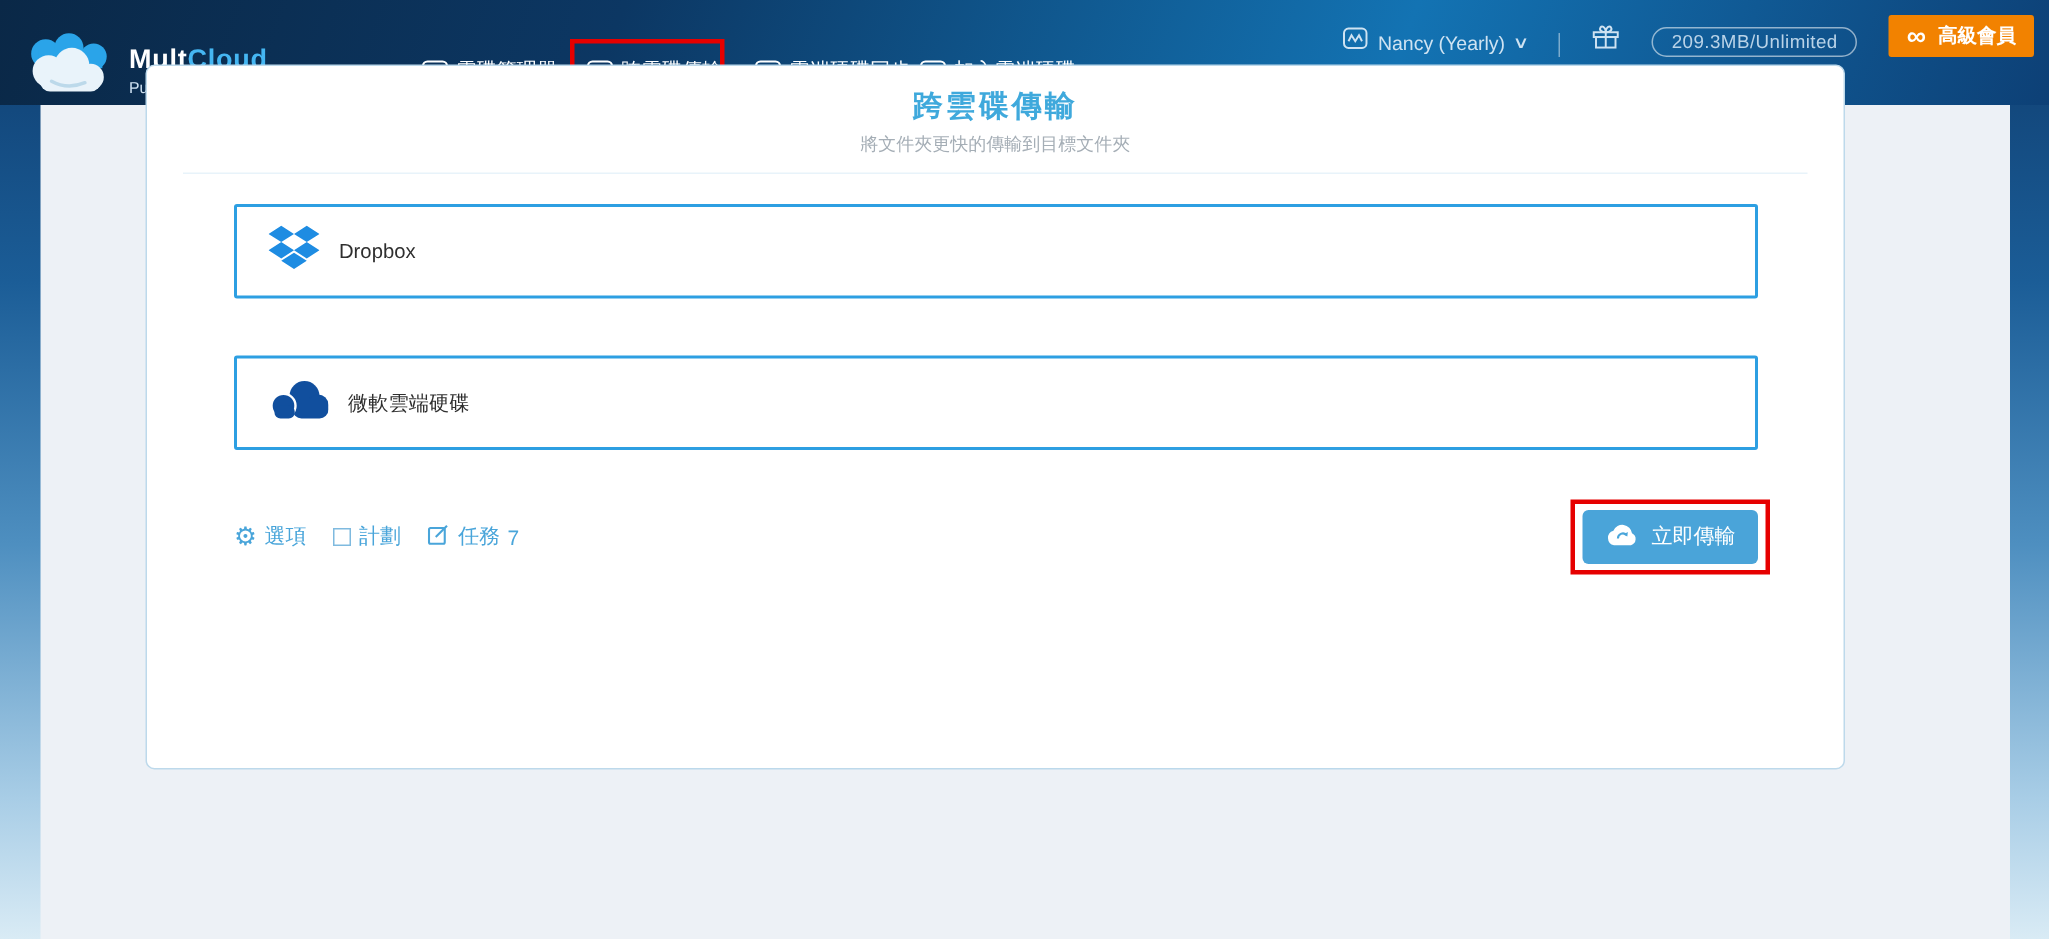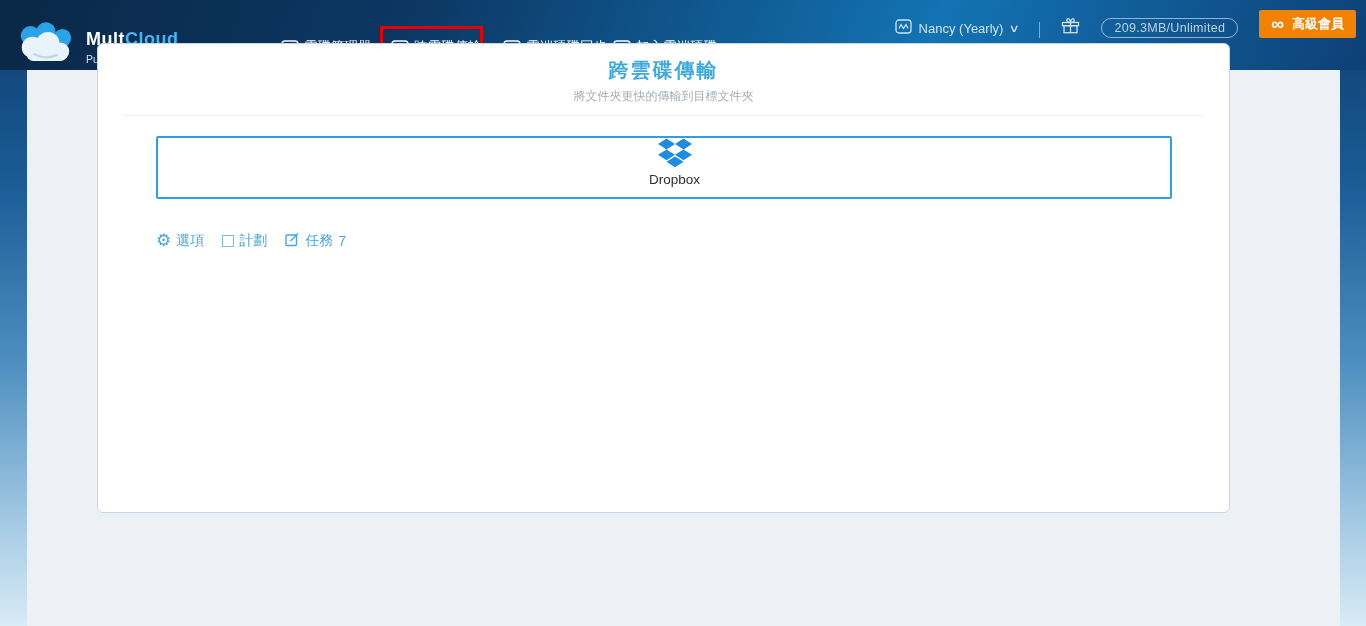--- a/index.html
+++ b/index.html
@@ -43,21 +43,21 @@
 
   .card { position:absolute; left:97px; top:43px; width:1133px; height:470px;
     background:#fff; border:1px solid #bdd9eb; border-radius:6px; }
 
   .card-title { text-align:center; margin-top:13px; font-size:20px; font-weight:bold;
     color:#3fa9dc; letter-spacing:2px; }
   .card-subtitle { text-align:center; margin-top:4px; font-size:12px; color:#a5aeb6; }
   .card-divider { height:1px; background:#e8f3fa; margin:10px 24px 0; }
 
   .panel { margin:20px 57px 0 58px; height:63px; border:2px solid #2d9fe2; border-radius:2px;
-    display:flex; align-items:center; padding-left:21px; cursor:pointer; background:#fff;flex-direction:column; }
+    display:flex; align-items:center; padding-left:21px; gap:13px; cursor:pointer; background:#fff; }
   .panel + .panel { margin-top:38px; }
   .panel-label { font-size:13.5px; color:#2f2f2f; }
 
   .footer-row { margin:33px 49px 0 58px; display:flex; align-items:center; }
   .links { display:flex; align-items:center; gap:18px; }
   .flink { display:flex; align-items:center; gap:5px; color:#49a5da; font-size:14px; cursor:pointer; }
   .gear-glyph { font-size:17px; line-height:14px; color:#49a5da; }
   .plan-box { width:12px; height:12px; border:1px solid #7fbadf; background:#fff; display:inline-block; }
   .spacer { flex:1; }
 
@@ -179,20 +179,34 @@
 
     <div class="panel">
       <span>
         <svg width="34" height="30" viewBox="0 0 48 41">
           <path fill="#1e8ce2" d="M12 0 L24 7.7 12 15.4 0 7.7 Z M36 0 L48 7.7 36 15.4 24 7.7 Z M12 15.4 L24 23.1 12 30.8 0 23.1 Z M36 15.4 L48 23.1 36 30.8 24 23.1 Z M12 33 L24 25.4 36 33 24 40.7 Z"></path>
         </svg>
       </span>
       <span class="panel-label">Dropbox</span>
     </div>
 
+    <div class="panel">
+      <span>
+        <svg width="40" height="27" viewBox="0 0 40 27">
+          <g fill="#114f9e">
+            <circle cx="24" cy="11" r="10"></circle>
+              <circle cx="33" cy="17" r="7"></circle>
+            <rect x="16" y="13" width="24" height="13" rx="6"></rect>
+          </g>
+          <circle cx="10" cy="17.5" r="8" fill="#114f9e" stroke="#ffffff" stroke-width="1.6"></circle>
+          <rect x="4" y="17.5" width="13.5" height="8.5" rx="4" fill="#114f9e"></rect>
+        </svg>
+      </span>
+      <span class="panel-label">微軟雲端硬碟</span>
+    </div>
 
     <div class="footer-row">
       <div class="links">
         <span class="flink">
           <span class="gear-glyph">⚙</span>
           <span>選項</span>
         </span>
         <span class="flink">
           <span class="plan-box"></span>
           <span>計劃</span>
@@ -202,16 +216,28 @@
             <svg width="15" height="15" viewBox="0 0 15 15" fill="none" stroke="#49a5da" stroke-width="1.4">
               <rect x="1" y="3" width="10.5" height="10.5" rx="1"></rect>
               <line x1="5.5" y1="9" x2="13" y2="1.5"></line>
             </svg>
           </span>
           <span>任務</span>
           <span>7</span>
         </span>
       </div>
       <span class="spacer"></span>
+      <div class="btn-highlight">
+        <button class="transfer-btn">
+          <span>
+            <svg width="22" height="15" viewBox="0 0 22 15">
+              <path fill="#ffffff" d="M6 14.5 A5 5 0 0 1 5.6 4.8 A6.5 6.5 0 0 1 18 6.5 A4.3 4.3 0 0 1 17.3 14.5 Z"></path>
+              <path d="M8.6 10 a3.4 3.4 0 0 1 5.6-2.6" fill="none" stroke="#49a5da" stroke-width="1.4"></path>
+              <path d="M15.2 5.6 L14.9 8.6 L12.2 7.4 Z" fill="#49a5da"></path>
+            </svg>
+          </span>
+          <span>立即傳輸</span>
+        </button>
+      </div>
     </div>
   </div>
 
 </div>
 
 </body></html>

